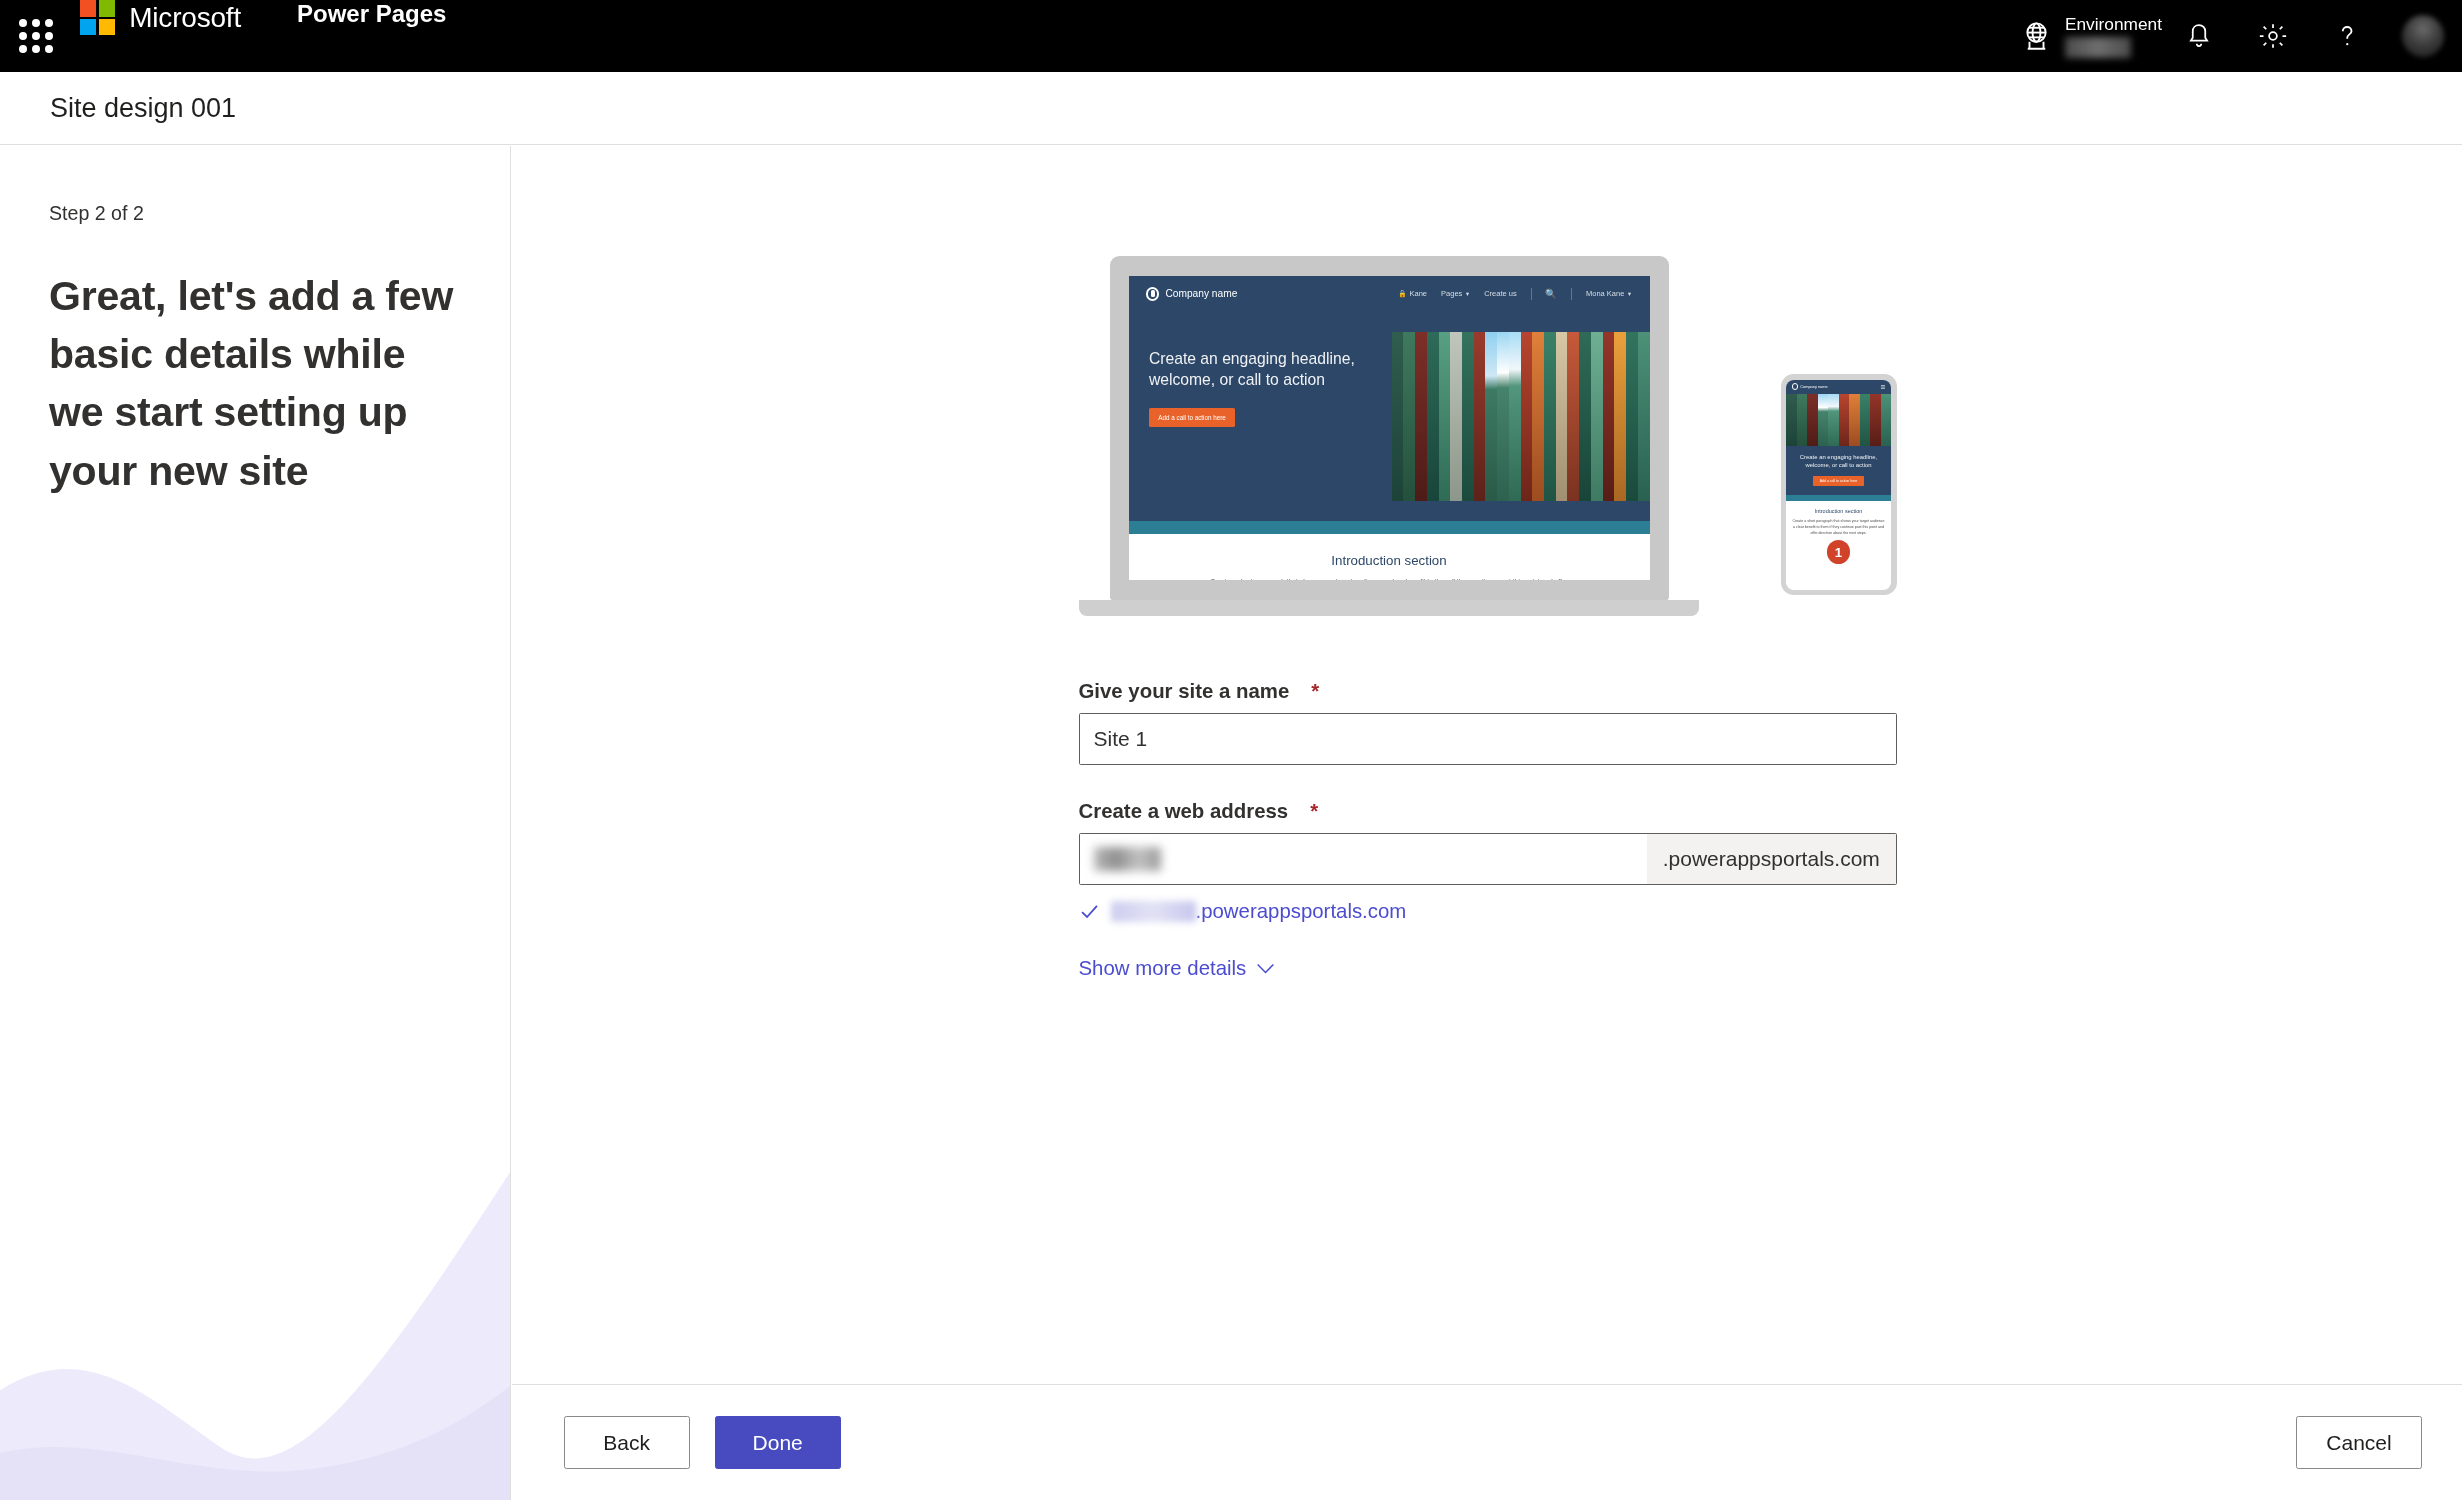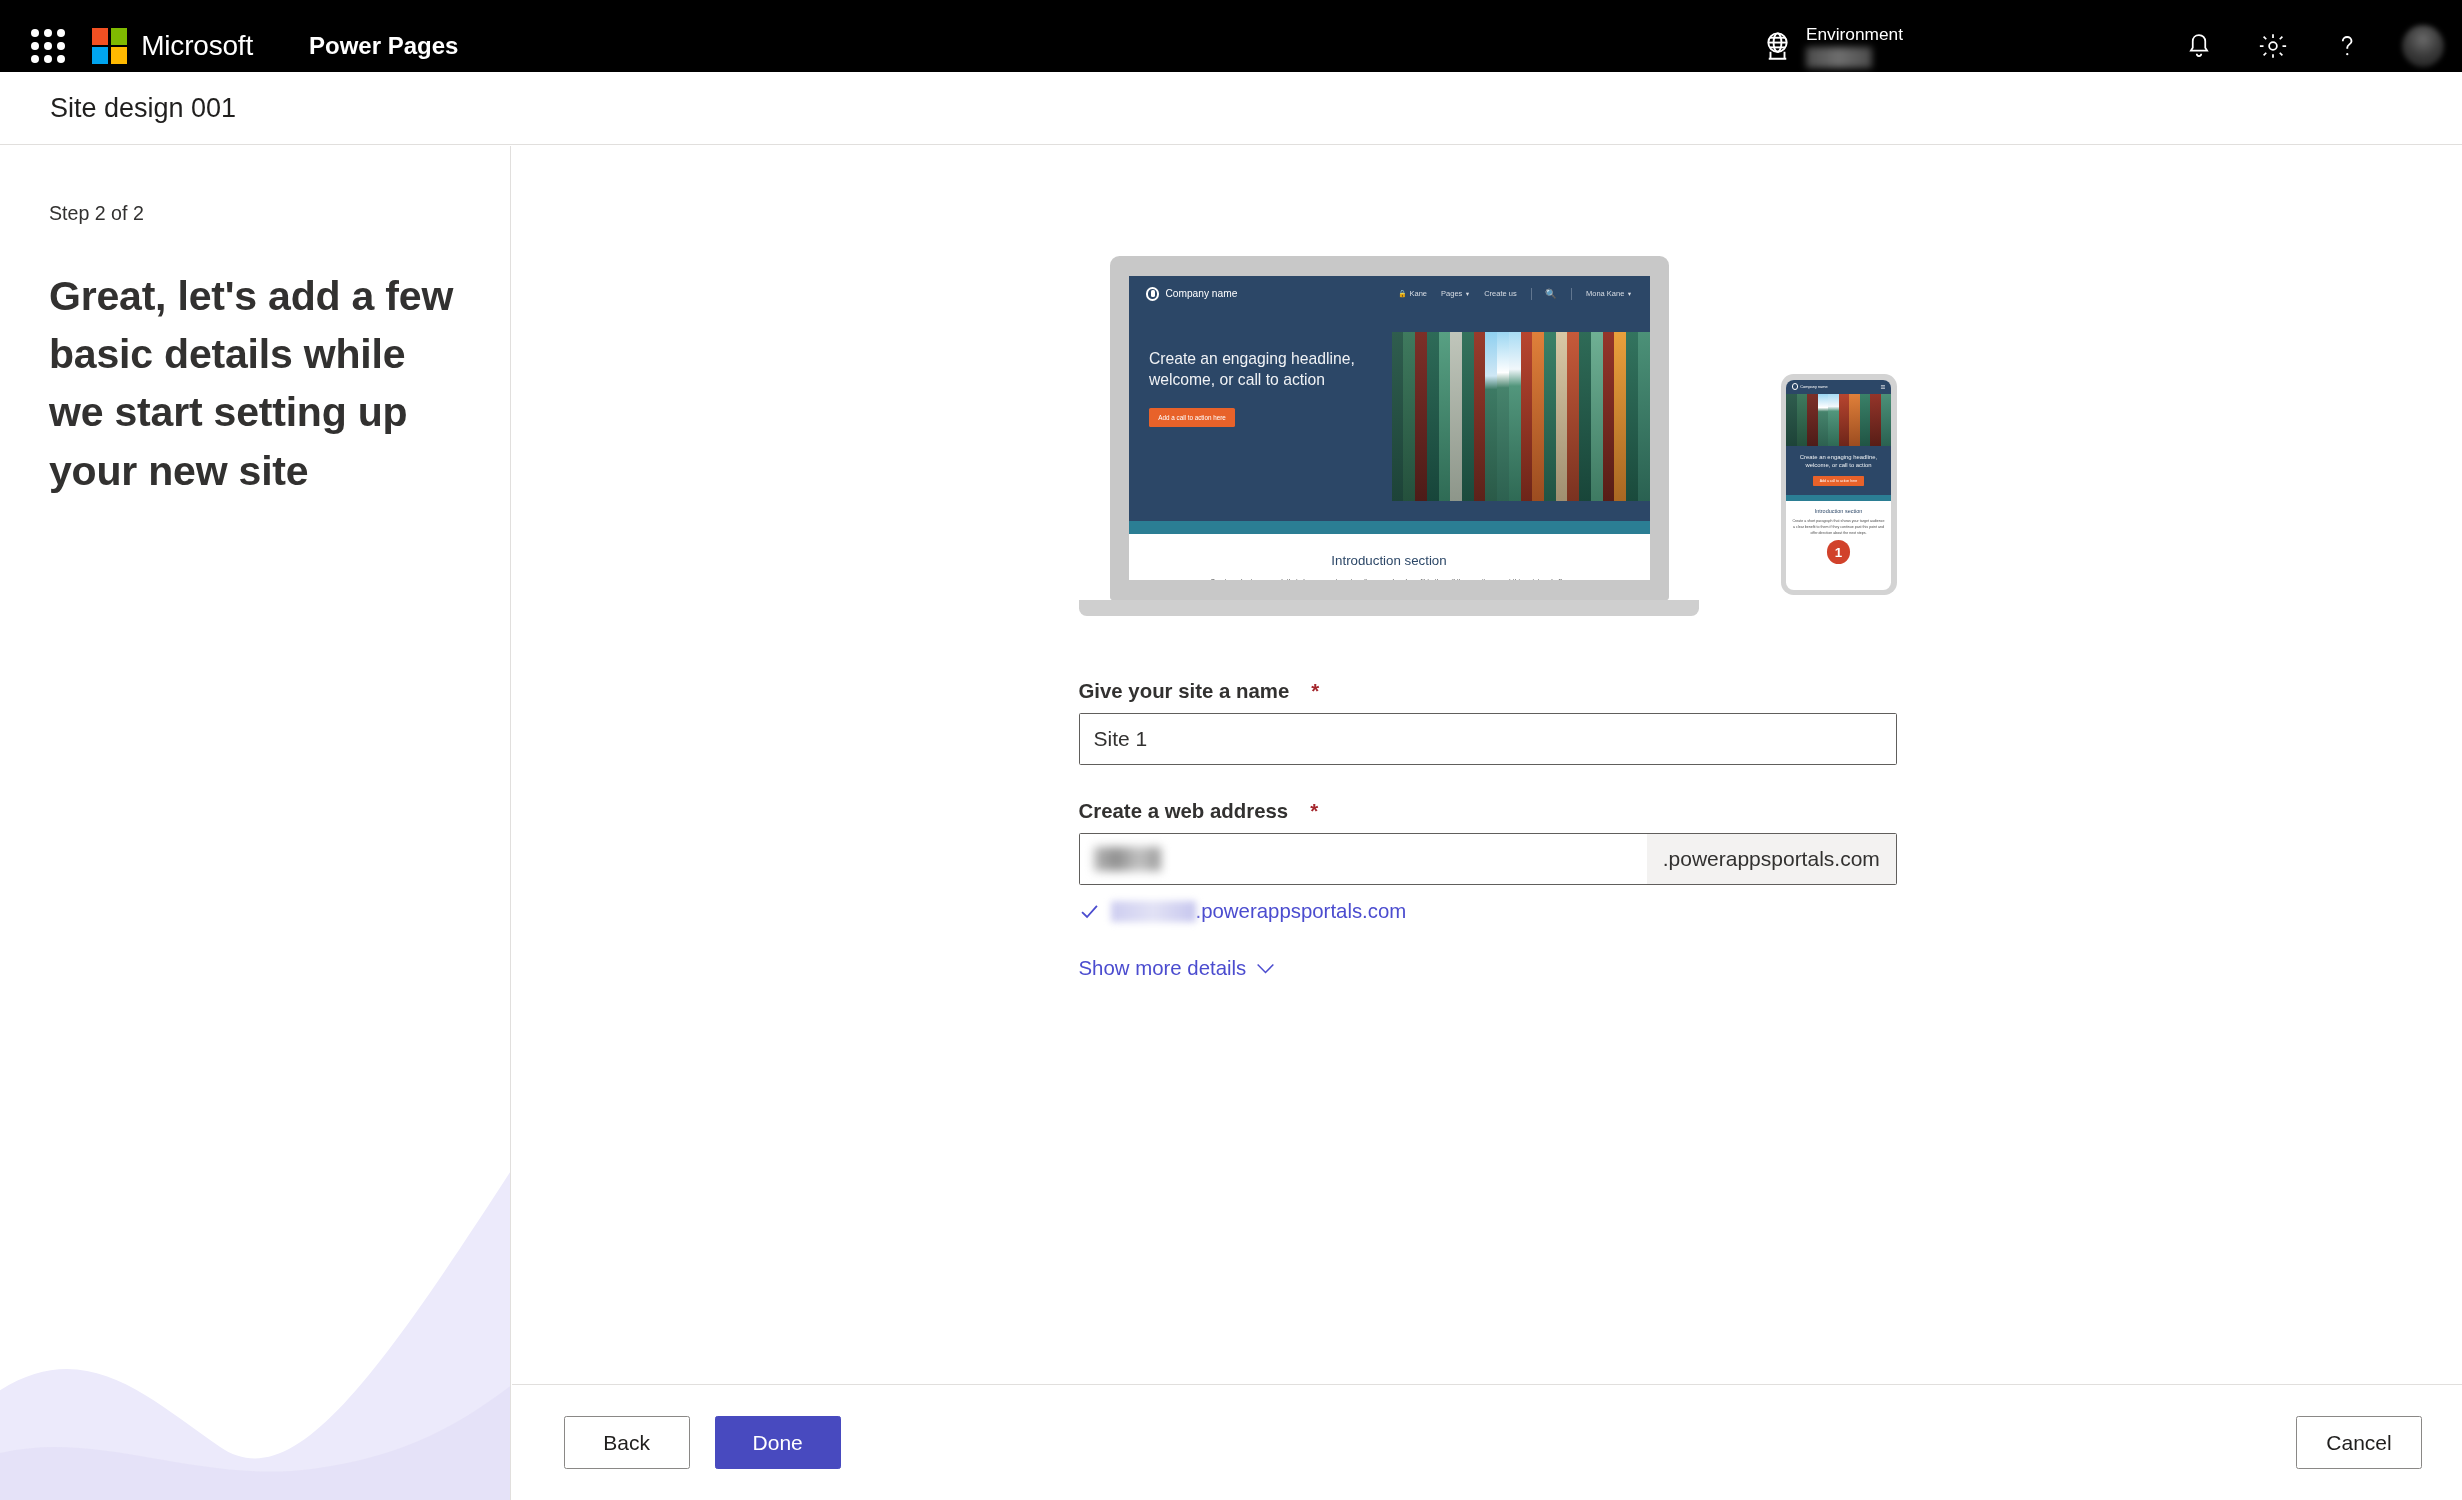--- a/index.html
+++ b/index.html
@@ -7,21 +7,21 @@
     width: 2462px; height: 1500px;
     font-family: "Liberation Sans", sans-serif;
     background: #ffffff; overflow: hidden;
   }
 
   
   #suite-bar {
     position: absolute; top: 0; left: 0;
     width: 2462px; height: 92px;
     background: #000000;
-    display: flex; align-items: center; padding-left: 12px;
+    display: flex; align-items: flex-start;
   }
   #waffle {
     width: 72px; height: 72px;
     display: flex; align-items: center; justify-content: center;
     cursor: pointer;
   }
   .waffle-grid {
     display: grid; grid-template-columns: repeat(3, 7.8px);
     grid-template-rows: repeat(3, 7.8px); gap: 5.5px;
   }
@@ -39,21 +39,21 @@
     font-weight: 400; letter-spacing: -0.2px; white-space: nowrap;
   }
   #app-name {
     color: #ffffff; font-size: 24px; font-weight: 600;
     margin-left: 56px; white-space: nowrap;
   }
 
   #suite-right {
     margin-left: auto; display: flex; align-items: center; height: 72px;
   }
-  #env-block { display: flex; align-items: center; margin-right: 259px; }
+  #env-block { display: flex; align-items: center; }
   #globe-icon { width: 35px; height: 35px; }
   #env-text-wrap { margin-left: 11px; display: flex; flex-direction: column; justify-content: center; }
   #env-label { color: #ffffff; font-size: 17.3px; line-height: 20.4px; white-space: nowrap; }
   #env-value {
     width: 66px; height: 20.4px; margin-top: 2.4px;
     background: linear-gradient(90deg,#4a4a4a,#6e6e6e,#4a4a4a);
     filter: blur(3.9px); border-radius: 1.6px;
   }
   .suite-icon-btn {
     width: 74px; height: 72px; display: flex;

